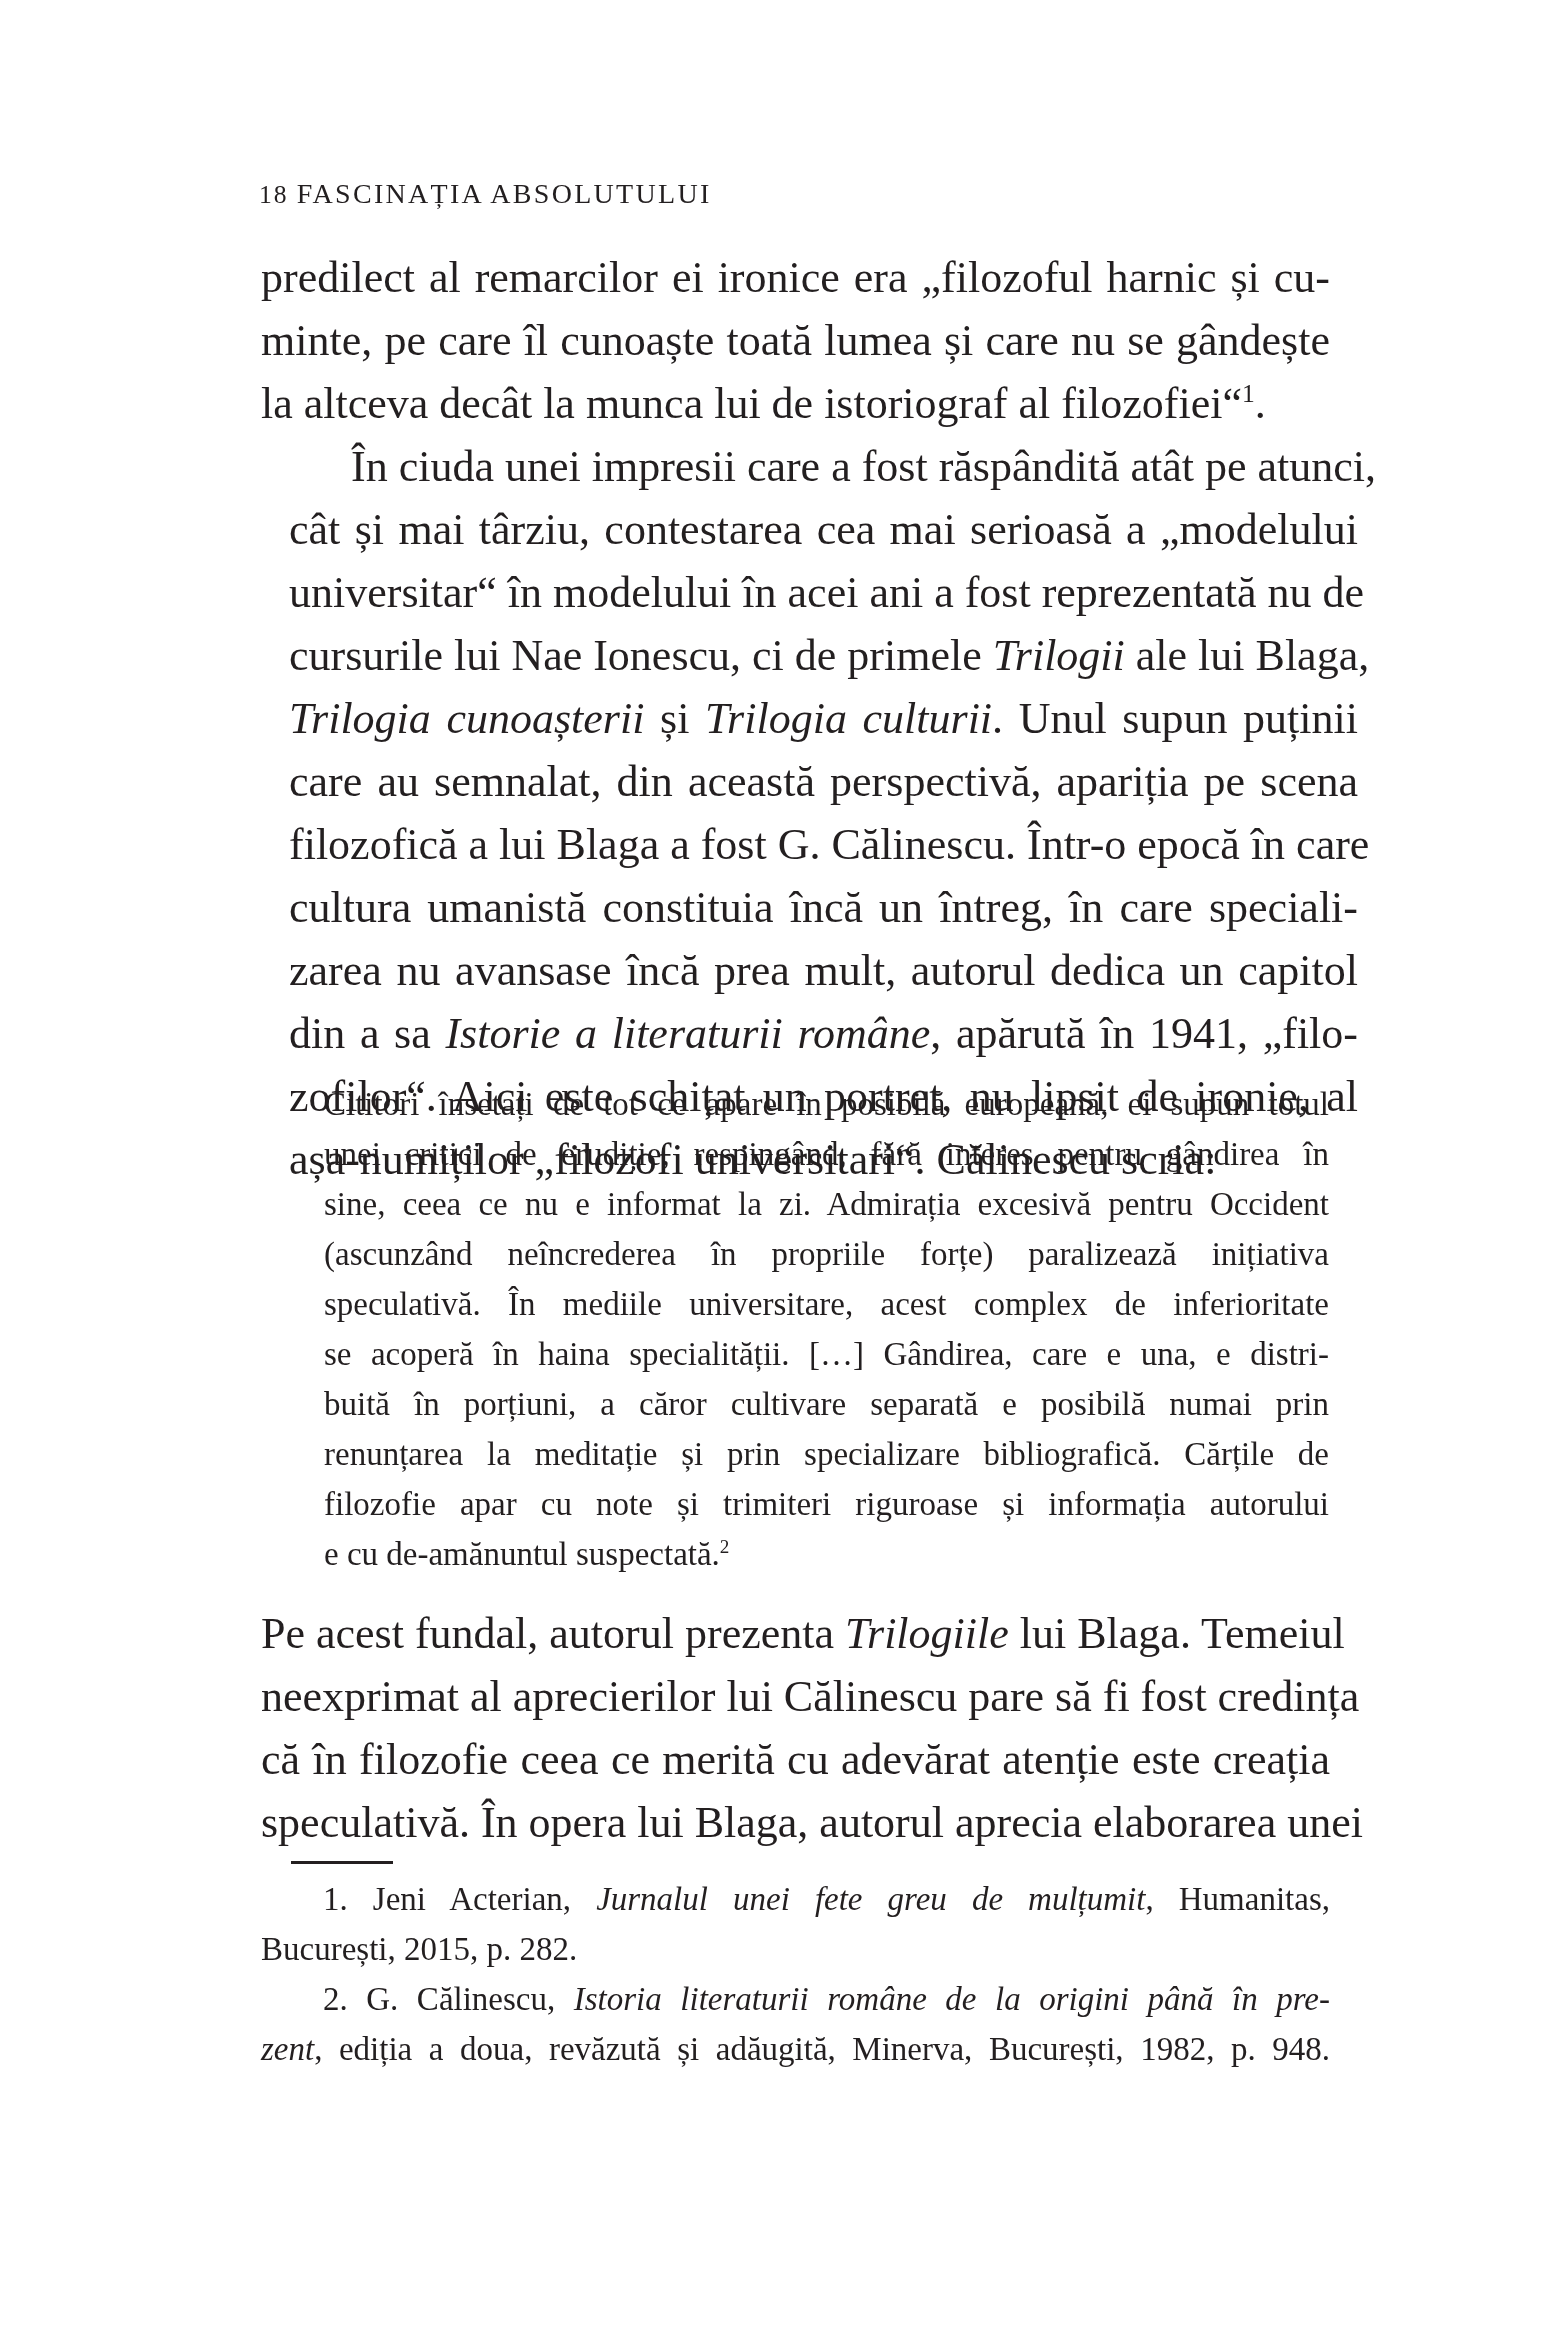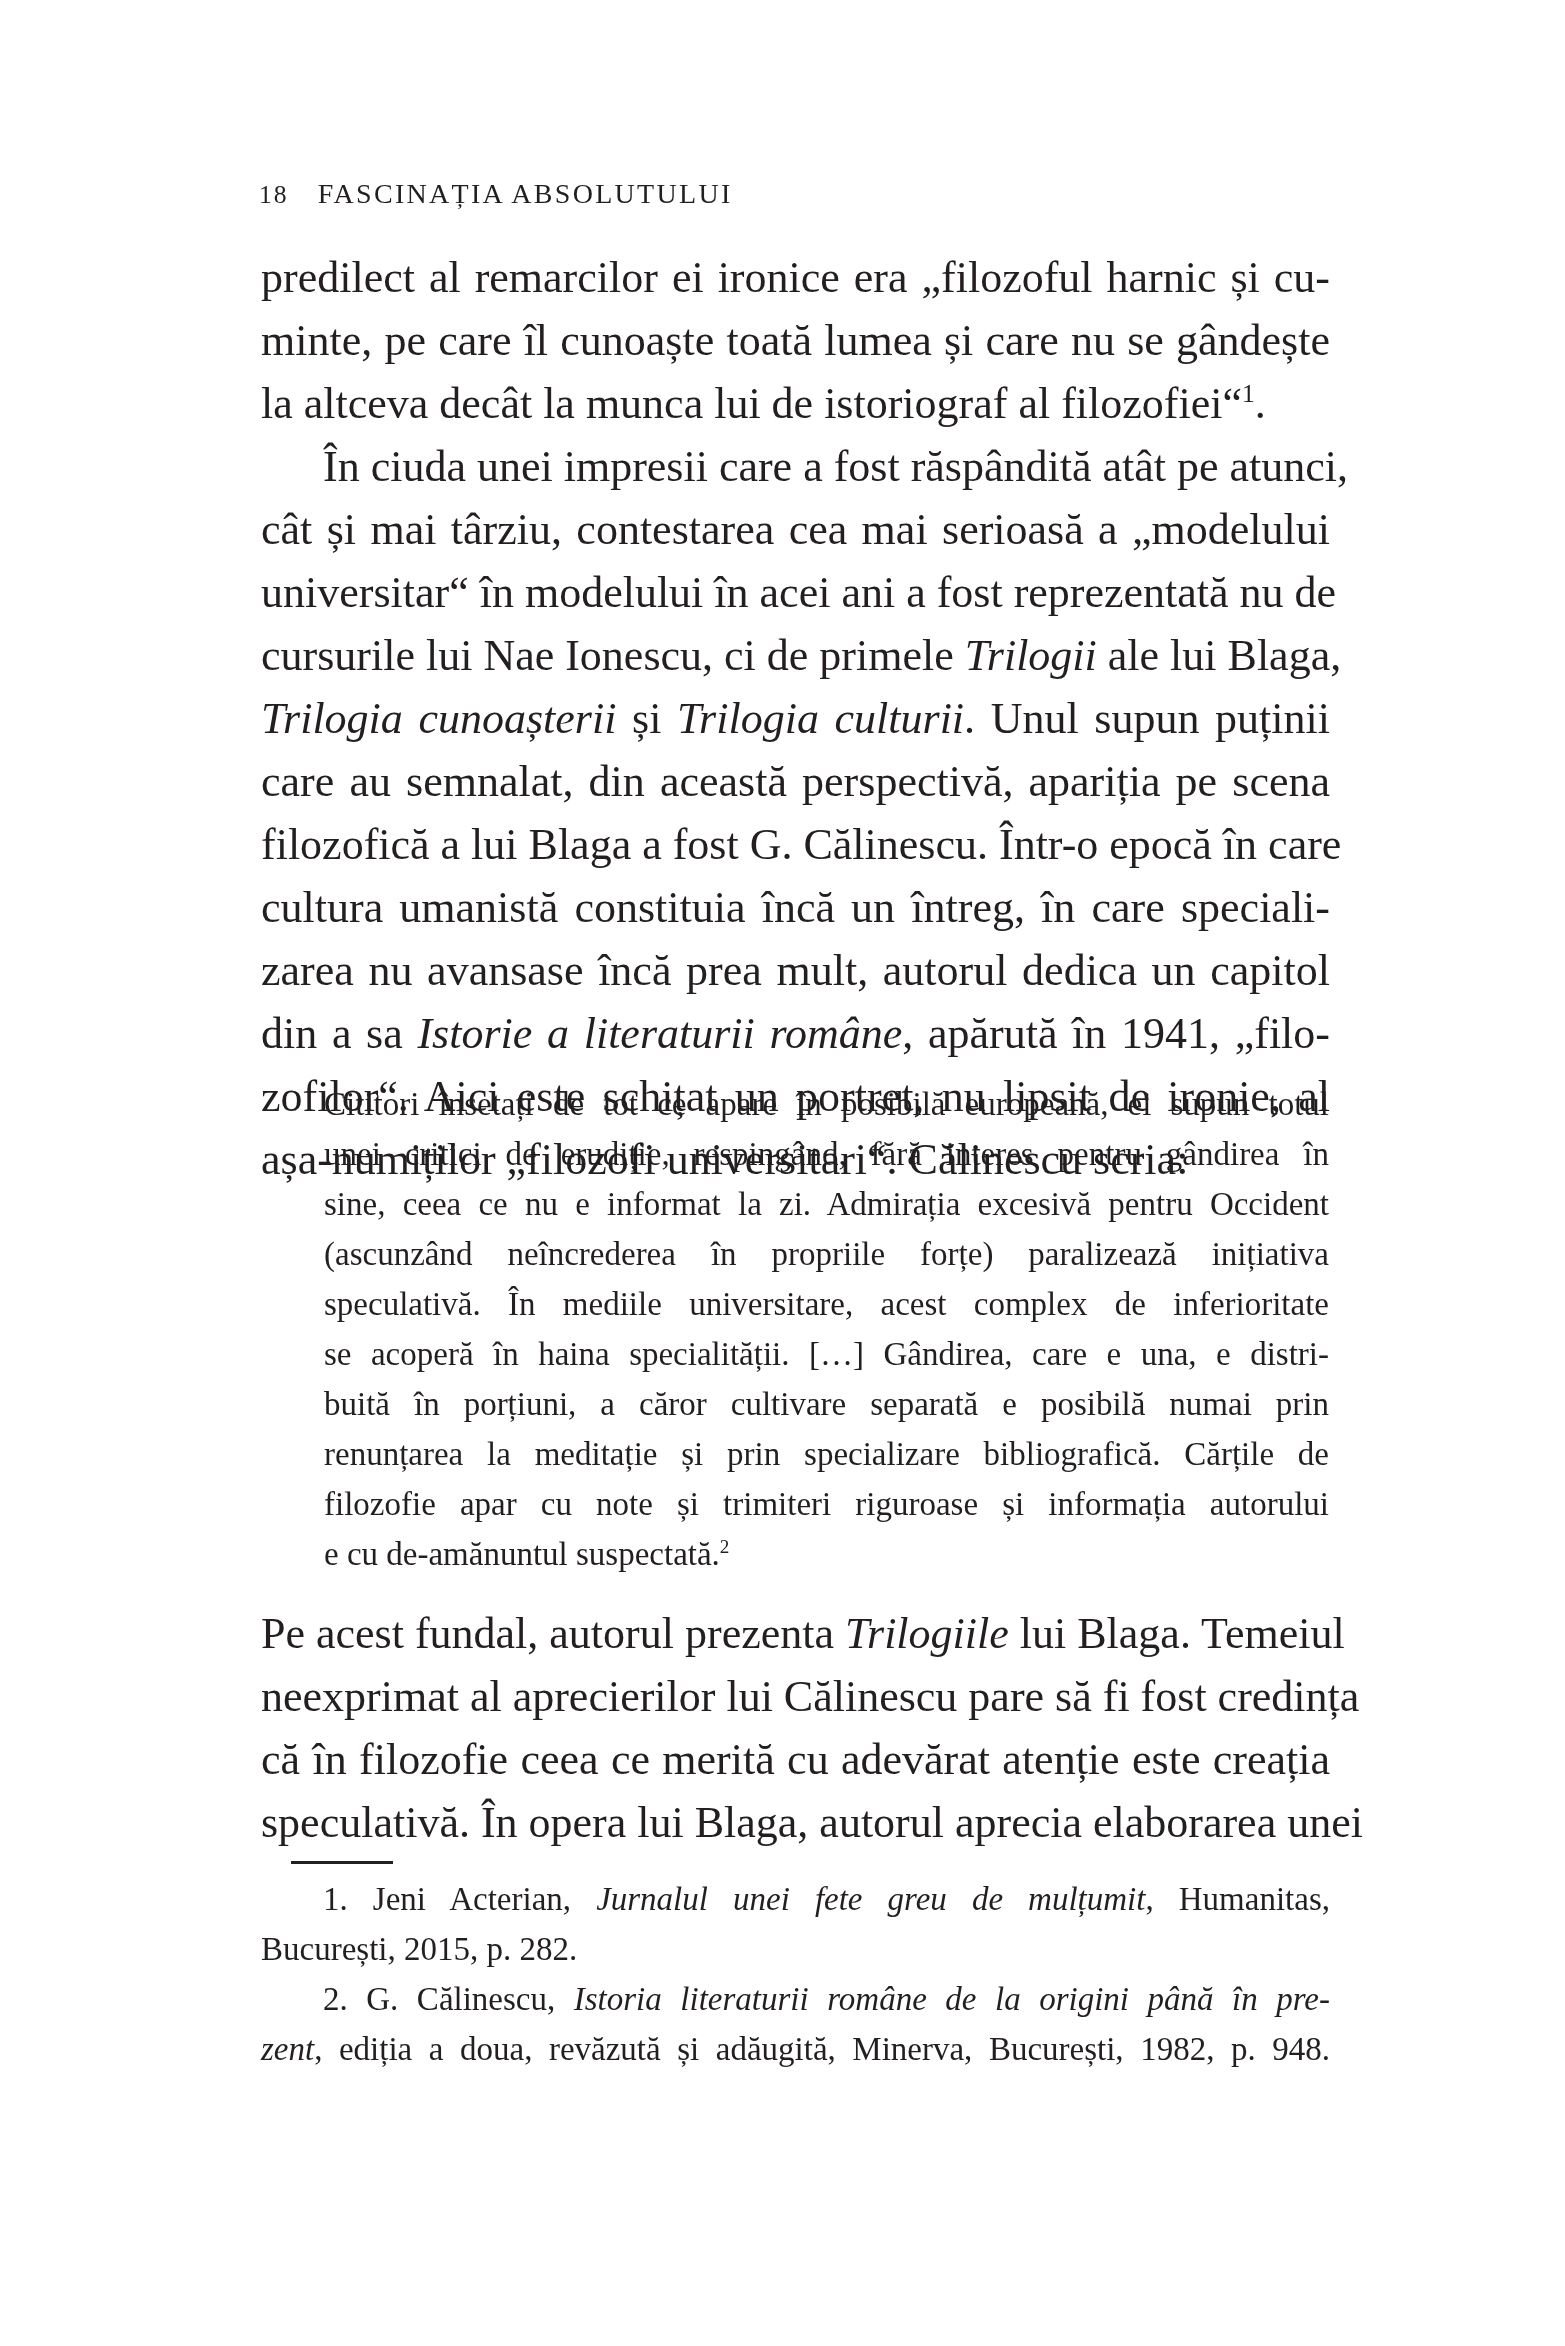--- a/index.html
+++ b/index.html
@@ -1,19 +1,19 @@
 <!DOCTYPE html>
 <html style="font-size:15px"><head>
 <meta charset="utf-8">
 <style>
   html, body { margin: 0; padding: 0; background: #ffffff; }
   body { width: 1565px; height: 2347px; position: relative; overflow: hidden;
          font-family: "Liberation Serif", "DejaVu Serif", serif; color: #231f20; }
   .header { position: absolute; left: 259px; top: 178px; font-size: 25.6px; letter-spacing: 1.9px; }
-  .header .pnum { margin-right: 21px; }
+  .header .pnum { }
   .header .rtitle { font-size: 28px; letter-spacing: 2.3px; }
   .main { position: absolute; left: 261px; width: 1069px; font-size: 44px; line-height: 63px; }
   .line { display: block; text-align: justify; text-align-last: justify; white-space: nowrap; }
   .line.left { text-align-last: left; }
   .indent { text-indent: 62px; }
   .quote { position: absolute; left: 324px; width: 1005px; font-size: 33px; line-height: 50px; }
   .footnotes { position: absolute; left: 261px; width: 1069px; font-size: 33px; line-height: 50px; }
   .rule { position: absolute; left: 291px; top: 1861px; width: 102px; height: 2.8px; background: #231f20; }
   sup { font-size: 58%; line-height: 0; vertical-align: super; }
   i { font-style: italic; }
@@ -27,21 +27,21 @@
 </div>
 
 <div class="main" style="top:246px;">
   <div>
       <span class="line"><span>predilect al remarcilor ei ironice era „filozoful harnic și cu-</span></span>
       <span class="line"><span>minte, pe care îl cunoaște toată lumea și care nu se gândește</span></span>
       <span class="line left"><span>la altceva decât la munca lui de istoriograf al filozofiei“</span><sup>1</sup><span>.</span></span>
     </div>
 </div>
 
-<div class="main" style="top:435px;">
+<div class="main" style="top:435px;margin-left:28px;">
   <div>
       <span class="line indent"><span>În ciuda unei impresii care a fost răspândită atât pe atunci,</span></span>
       <span class="line"><span>cât și mai târziu, contestarea cea mai serioasă a „modelului</span></span>
       <span class="line"><span>universitar“ în modelului în acei ani a fost reprezentată nu de</span></span>
       <span class="line"><span>cursurile lui Nae Ionescu, ci de primele </span><i>Trilogii</i><span> ale lui Blaga,</span></span>
       <span class="line"><i>Trilogia cunoașterii</i><span> și </span><i>Trilogia culturii</i><span>. Unul supun puținii</span></span>
       <span class="line"><span>care au semnalat, din această perspectivă, apariția pe scena</span></span>
       <span class="line"><span>filozofică a lui Blaga a fost G. Călinescu. Într-o epocă în care</span></span>
       <span class="line"><span>cultura umanistă constituia încă un întreg, în care speciali-</span></span>
       <span class="line"><span>zarea nu avansase încă prea mult, autorul dedica un capitol</span></span>

